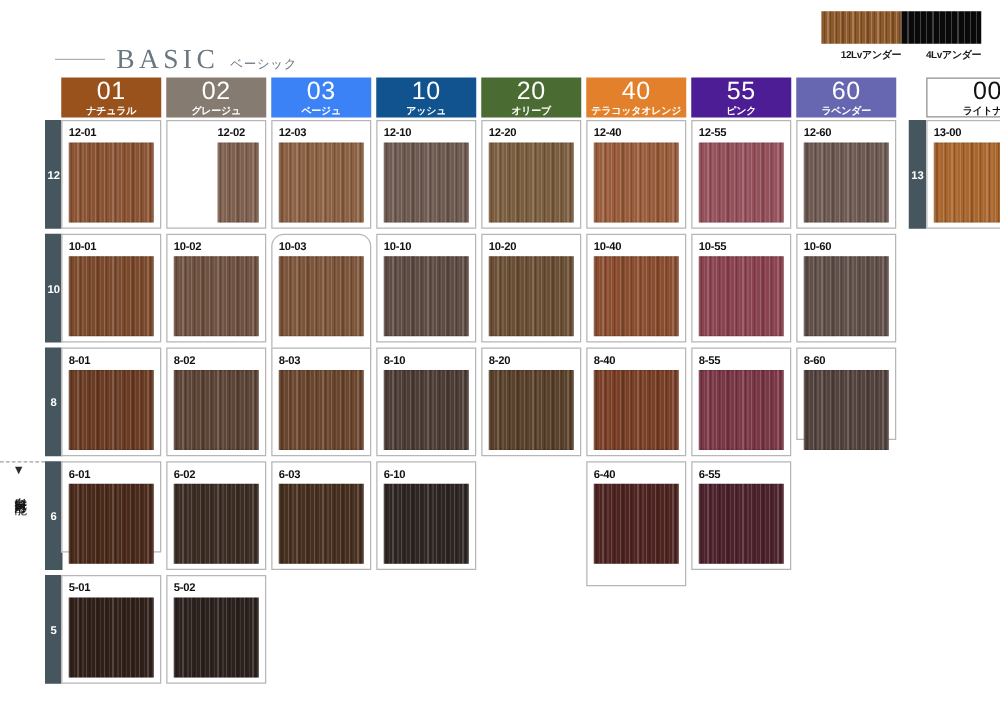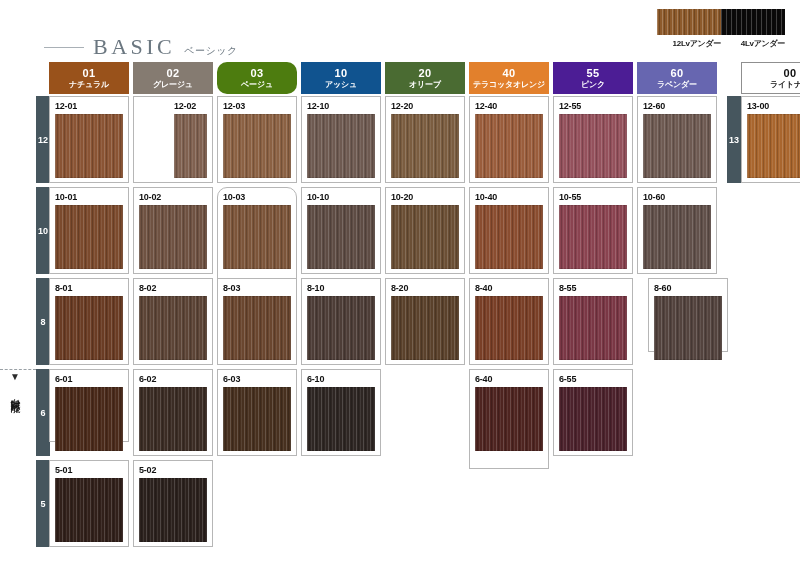--- a/index.html
+++ b/index.html
@@ -38,21 +38,21 @@
   }
   #basic-jp{font-size:10px;color:#6b7780;margin-left:9px;letter-spacing:.5px;}
 
   
   #chart{position:absolute;left:36px;top:62px;}
   .col-head{
     height:32px;box-sizing:border-box;
     display:flex;flex-direction:column;align-items:center;justify-content:center;
     color:#ffffff;line-height:1;
   }
-  .col-head .ch-num{font-size:11px;font-weight:bold;letter-spacing:.5px;}
+  .col-head .ch-num{font-size:20px;font-weight:normal;letter-spacing:.5px;}
   .col-head .ch-jp{font-size:8px;font-weight:bold;margin-top:2px;letter-spacing:-.2px;white-space:nowrap;}
 
   
   #col-lightner .col-head{
     background:#ffffff;color:#111111;border:1px solid #8f8f8f;
   }
 
   
   .cell{
     position:absolute;box-sizing:border-box;
@@ -128,21 +128,21 @@
 
 <div id="chart">
     <div class="col-head" style="position: absolute; left: 13px; top: 0px; width: 80px; background: rgb(153, 82, 27);">
       <div class="ch-num">01</div>
       <div class="ch-jp">ナチュラル</div>
     </div>
     <div class="col-head" style="position: absolute; left: 97px; top: 0px; width: 80px; background: rgb(133, 123, 113);">
       <div class="ch-num">02</div>
       <div class="ch-jp">グレージュ</div>
     </div>
-    <div class="col-head" style="position: absolute; left: 181px; top: 0px; width: 80px; background: #4d7c0f; border-radius: 10px;">
+    <div class="col-head" style="position: absolute; left: 181px; top: 0px; width: 80px; background: #3b82f6;">
       <div class="ch-num">03</div>
       <div class="ch-jp">ベージュ</div>
     </div>
     <div class="col-head" style="position: absolute; left: 265px; top: 0px; width: 80px; background: rgb(16, 83, 143);">
       <div class="ch-num">10</div>
       <div class="ch-jp">アッシュ</div>
     </div>
     <div class="col-head" style="position: absolute; left: 349px; top: 0px; width: 80px; background: rgb(74, 107, 50);">
       <div class="ch-num">20</div>
       <div class="ch-jp">オリーブ</div>
@@ -247,21 +247,21 @@
       <div class="swatch" style="background: rgb(90, 65, 43);"></div>
     </div>
     <div class="cell" style="left: 433px; top: 216px; width: 80px; height: 87px;">
       <div class="cell-code">8-40</div>
       <div class="swatch" style="background: rgb(121, 63, 39);"></div>
     </div>
     <div class="cell" style="left: 517px; top: 216px; width: 80px; height: 87px;">
       <div class="cell-code">8-55</div>
       <div class="swatch" style="background: rgb(122, 55, 69);"></div>
     </div>
-    <div class="cell" style="left: 601px; top: 216px; width: 80px; height: 74px; margin-left: 11px;">
+    <div class="cell" style="left: 601px; top: 216px; width: 80px; height: 74px;">
       <div class="cell-code">8-60</div>
       <div class="swatch" style="background: rgb(83, 67, 62);"></div>
     </div>
     <div class="level-tab" style="top: 307px; height: 87px;">6</div>
     <div class="cell" style="left: 13px; top: 307px; width: 80px; height: 73px;">
       <div class="cell-code">6-01</div>
       <div class="swatch" style="background: rgb(74, 42, 26);"></div>
     </div>
     <div class="cell" style="left: 97px; top: 307px; width: 80px; height: 87px;">
       <div class="cell-code">6-02</div>

